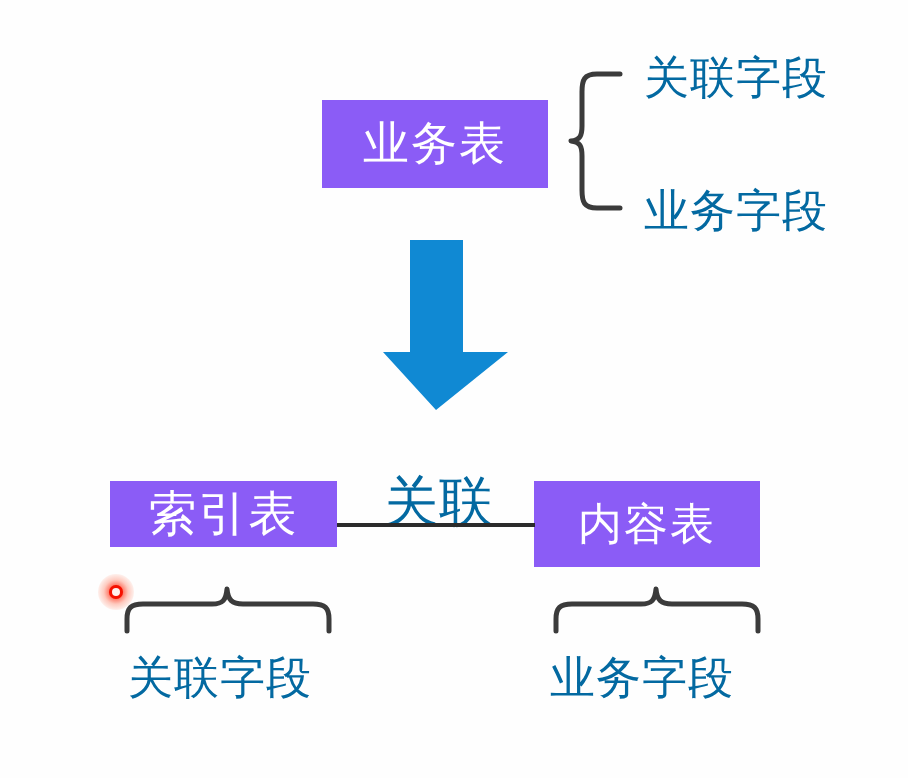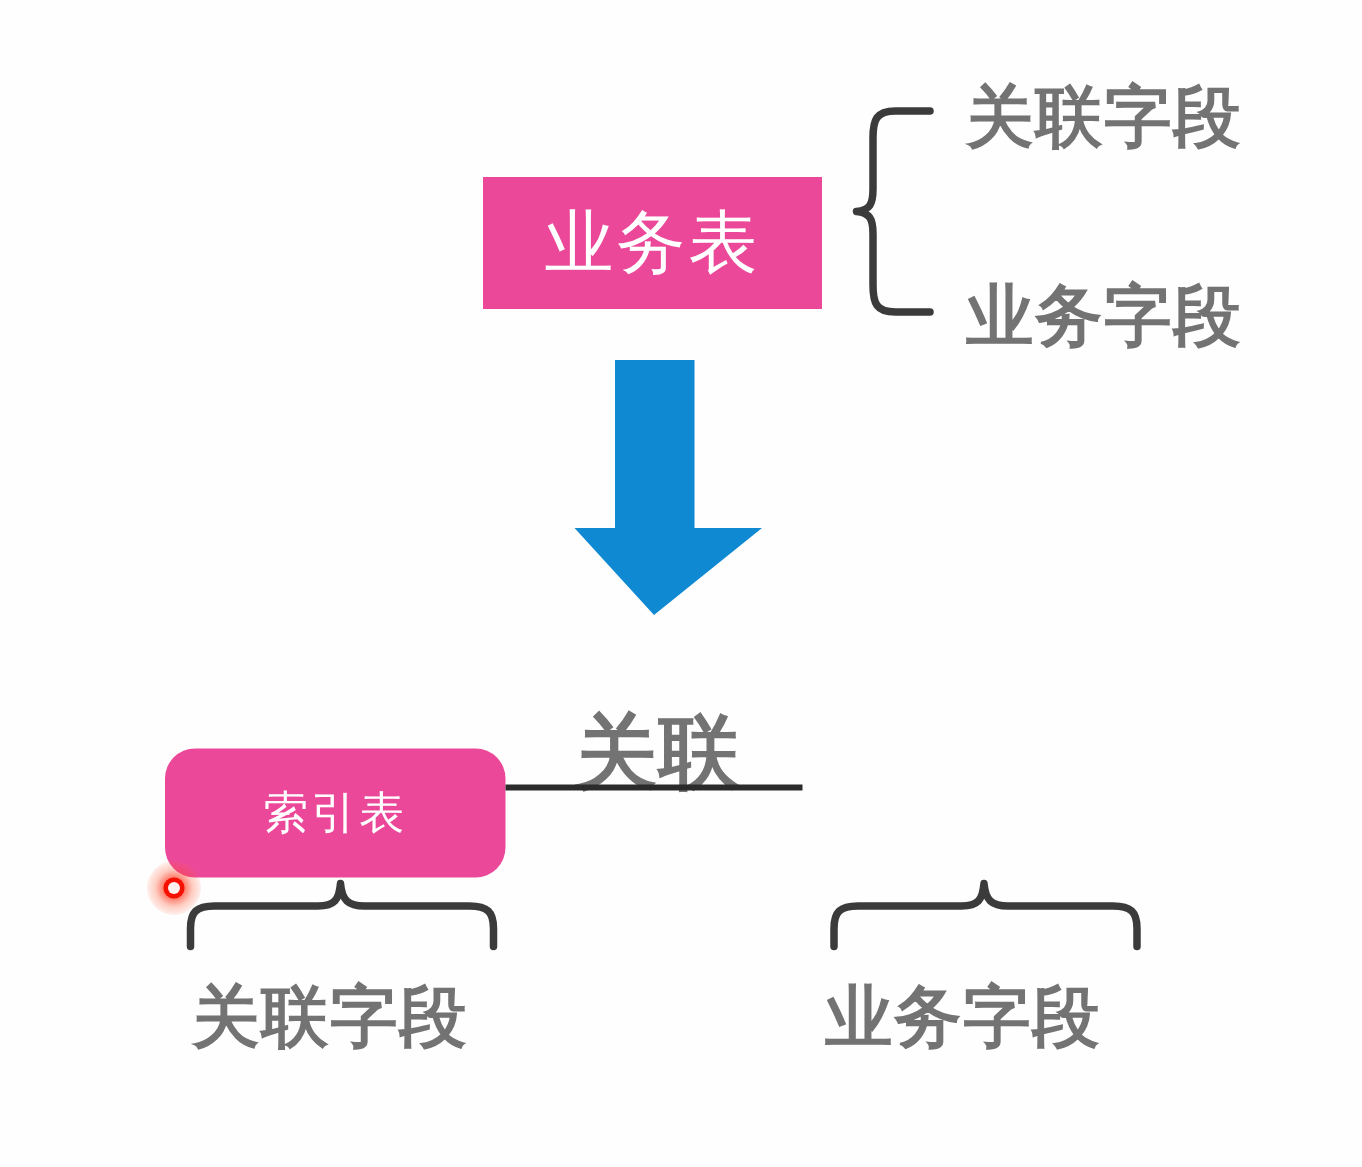--- a/index.html
+++ b/index.html
@@ -14,57 +14,54 @@
     overflow: hidden;
   }
   #canvas {
     position: relative;
     width: 908px;
     height: 778px;
     background: #fefefe;
   }
   .node-box {
     position: absolute;
-    background: #ec4899;
+    background: #8b5cf6;
     color: #ffffff;
     display: flex;
     align-items: center;
     justify-content: center;
     letter-spacing: 2px;
     box-sizing: border-box;
-    margin-top: 18px;
   }
   #box-business {
     left: 322px;
     top: 100px;
     width: 226px;
     height: 88px;
     font-size: 46px;
   }
   #box-index {
     left: 110px;
     top: 481px;
     width: 227px;
-    height: 86px;
-    font-size: 30px;
-    border-radius: 20px;
+    height: 66px;
+    font-size: 48px;
   }
   #box-content {
     left: 534px;
     top: 481px;
     width: 226px;
     height: 86px;
     font-size: 44px;
   }
   .label-text {
     position: absolute;
-    color: #737373;
+    color: #0369a1;
     white-space: nowrap;
     letter-spacing: 1px;
-    font-weight: bold;
   }
   #label-assoc-field-top {
     left: 644px;
     top: 48px;
     font-size: 45px;
   }
   #label-biz-field-top {
     left: 644px;
     top: 181px;
     font-size: 45px;
@@ -137,20 +134,21 @@
 <body>
 
 <div id="canvas">
 
   <div class="node-box" id="box-business">业务表</div>
 
   <div class="label-text" id="label-assoc-field-top">关联字段</div>
   <div class="label-text" id="label-biz-field-top">业务字段</div>
 
   <div class="node-box" id="box-index">索引表</div>
+  <div class="node-box" id="box-content">内容表</div>
 
   <div class="label-text" id="label-relation-mid">关联</div>
 
   <div class="label-text" id="label-assoc-field-bottom">关联字段</div>
   <div class="label-text" id="label-biz-field-bottom">业务字段</div>
 
   <svg class="overlay" viewBox="0 0 908 778" xmlns="http://www.w3.org/2000/svg">
 
     <path class="brace-path" d="M 620 74
              L 597 74

